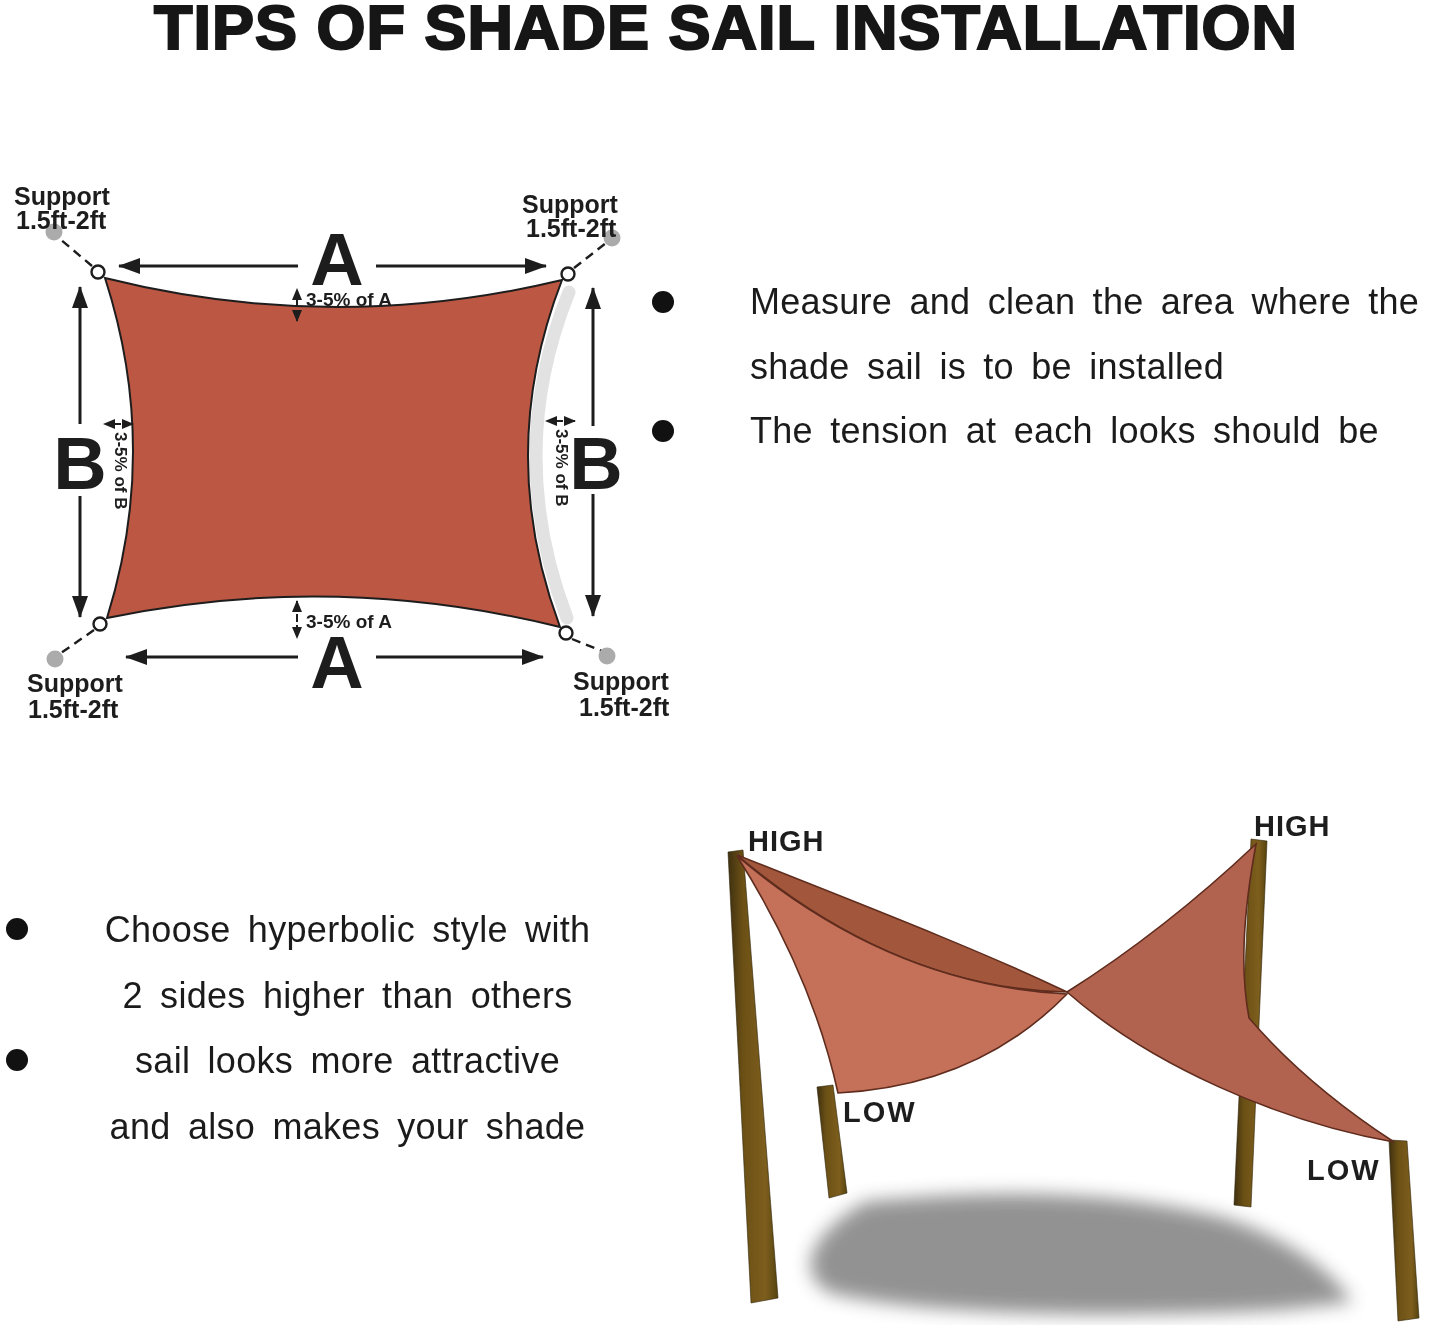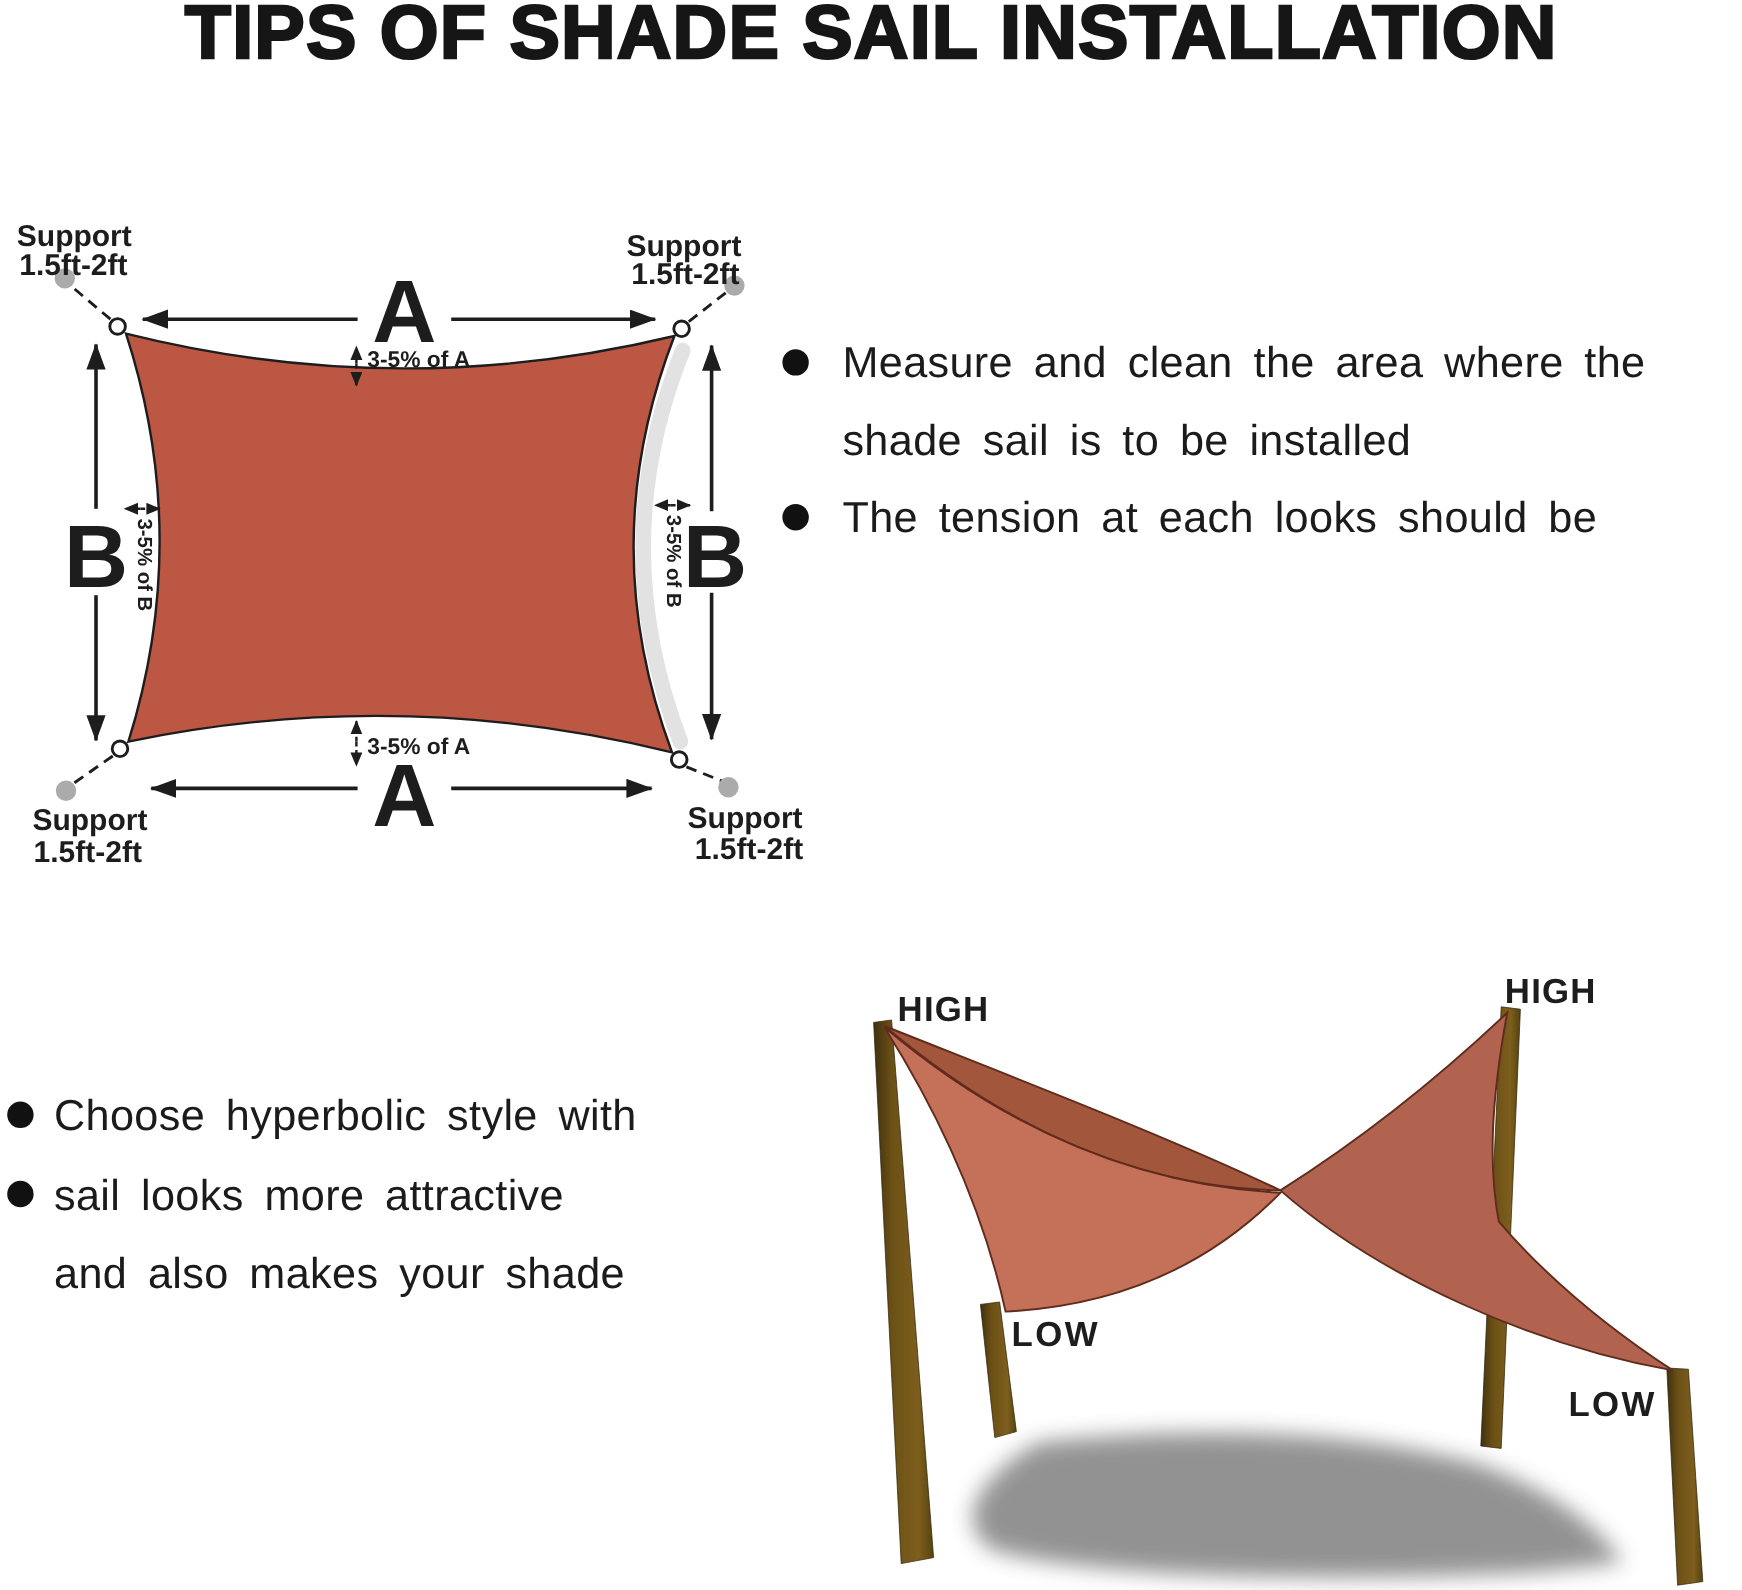--- a/index.html
+++ b/index.html
@@ -18,22 +18,22 @@
   .tips{position:absolute;}
   .tips-top{left:650px;top:270px;width:802px;}
   .tips-bottom{left:6px;top:897px;width:644px;}
   .tip-item{position:relative;}
   .tips-top .tip-item{padding-left:52px;}
   .tips-bottom .tip-item{padding-left:39px;}
   .tip-line{
     font-size:36px;color:#1b1b1b;white-space:nowrap;
     word-spacing:7px;letter-spacing:0.3px;
   }
-  .tips-top .tip-line{line-height:64.6px;height:64.6px;}
-  .tips-bottom .tip-line{line-height:65.5px;height:65.5px;}
+  .tips-top .tip-line{line-height:64.6px;height:64.6px;margin-left:48px;}
+  .tips-bottom .tip-line{line-height:65.5px;height:65.5px;text-align:center;}
   .tip-dot{
     position:absolute;width:22px;height:22px;border-radius:50%;
     background:#111;top:21px;
   }
   .tips-top .tip-dot{left:2px;}
   .tips-bottom .tip-dot{left:0px;}
 </style>
 </head>
 <body>
 
@@ -115,20 +115,21 @@
   <div class="tip-item">
     <span class="tip-dot"></span>
     <div class="tip-line">The tension at each looks should be</div>
   </div>
 </div>
 
 <div class="tips tips-bottom">
   <div class="tip-item">
     <span class="tip-dot"></span>
     <div class="tip-line">Choose hyperbolic style with</div>
+    <div class="tip-line">2 sides higher than others</div>
   </div>
   <div class="tip-item">
     <span class="tip-dot"></span>
     <div class="tip-line">sail looks more attractive</div>
     <div class="tip-line">and also makes your shade</div>
   </div>
 </div>
 
 <svg class="illus-svg" width="762" height="545" viewBox="690 780 762 545">
   <defs>

